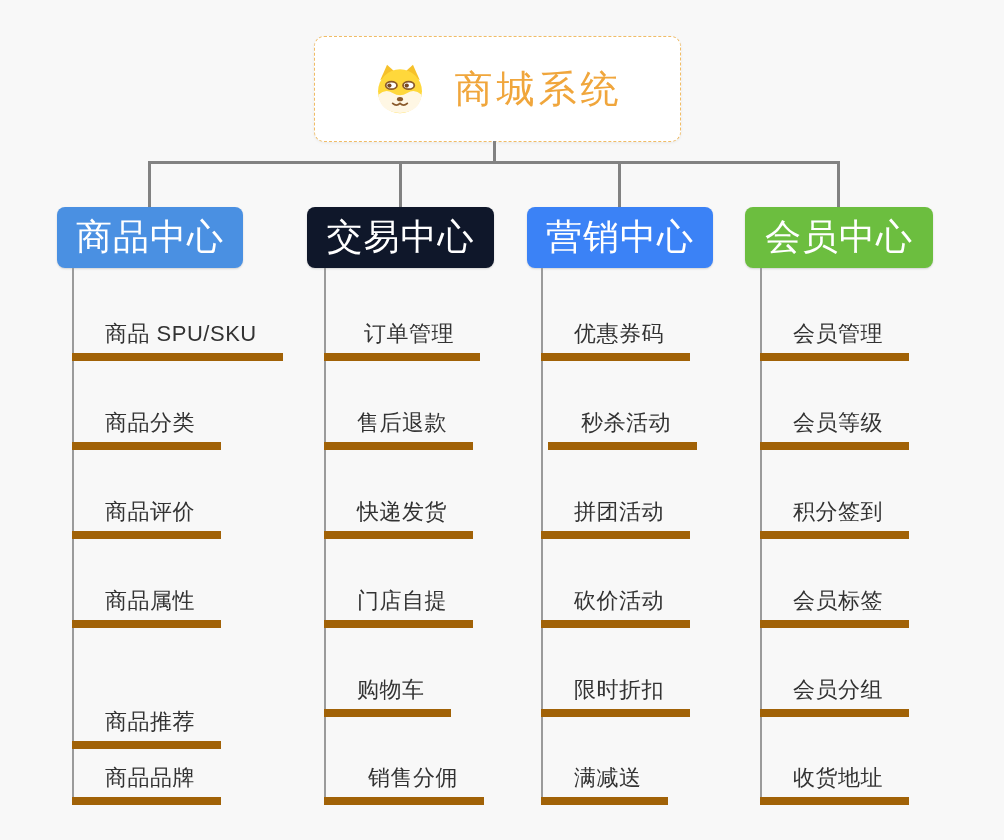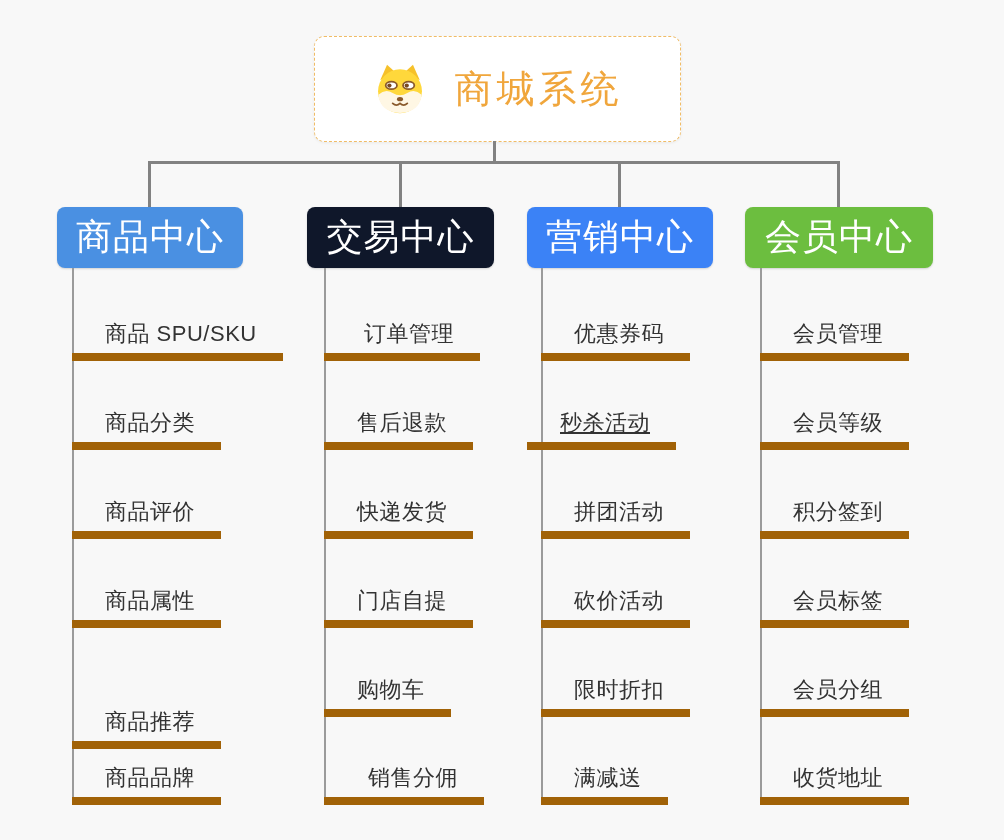--- a/index.html
+++ b/index.html
@@ -119,21 +119,21 @@
   <div class="leaf" style="left:72px;top:763px;">商品品牌</div>
 
   <div class="leaf" style="left:324px;top:319px;padding-left:40px;">订单管理</div>
   <div class="leaf" style="left:324px;top:408px;">售后退款</div>
   <div class="leaf" style="left:324px;top:497px;">快递发货</div>
   <div class="leaf" style="left:324px;top:586px;">门店自提</div>
   <div class="leaf" style="left:324px;top:675px;">购物车</div>
   <div class="leaf" style="left:324px;top:763px;padding-left:44px;">销售分佣</div>
 
   <div class="leaf" style="left:541px;top:319px;">优惠券码</div>
-  <div class="leaf" style="left:527px;top:408px;text-decoration:underline;">秒杀活动</div>
+  <div class="leaf" style="left:548px;top:408px;">秒杀活动</div>
   <div class="leaf" style="left:541px;top:497px;">拼团活动</div>
   <div class="leaf" style="left:541px;top:586px;">砍价活动</div>
   <div class="leaf" style="left:541px;top:675px;">限时折扣</div>
   <div class="leaf" style="left:760px;top:319px;">会员管理</div>
 
   <div class="leaf" style="left:541px;top:763px;">满减送</div>
   <div class="leaf" style="left:760px;top:408px;">会员等级</div>
   <div class="leaf" style="left:760px;top:497px;">积分签到</div>
   <div class="leaf" style="left:760px;top:586px;">会员标签</div>
   <div class="leaf" style="left:760px;top:675px;">会员分组</div>

